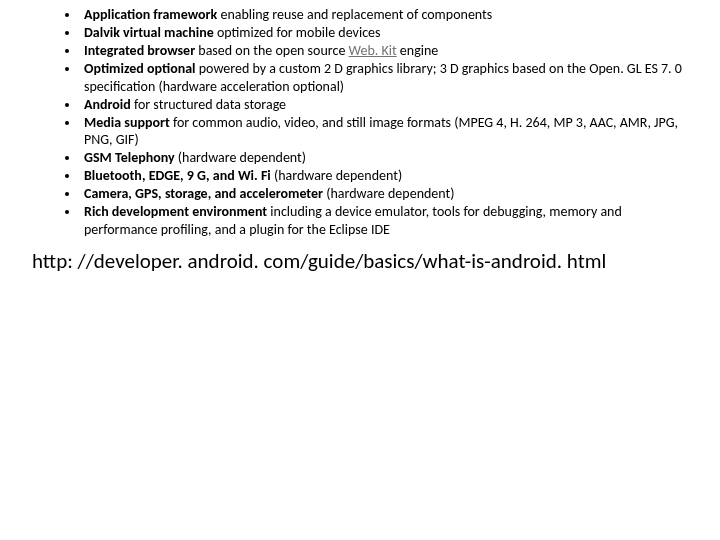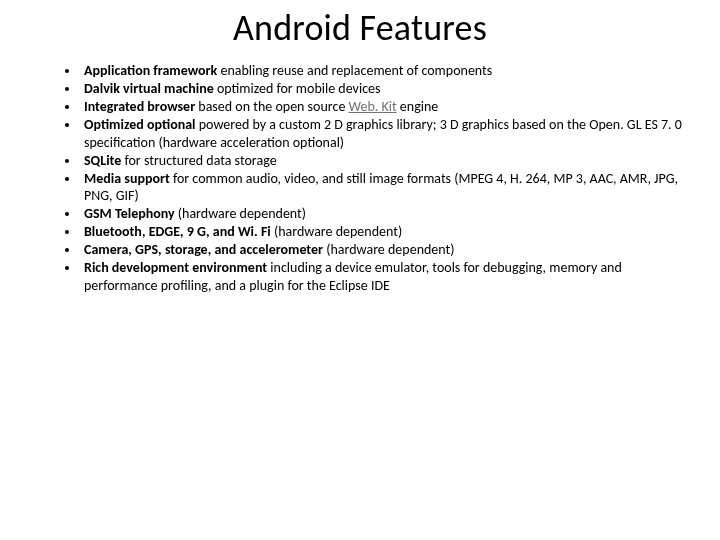--- a/index.html
+++ b/index.html
@@ -45,48 +45,48 @@
   }
   a.link {
     color: #737373;
     text-decoration: underline;
   }
 </style>
 </head>
 <body>
 
 <div class="slide">
-  <h1 class="title">Android Features</h1>
 
   <ul class="features">
     <li>
       <span class="lead">Application framework</span><span> enabling reuse and replacement of components</span>
     </li>
     <li>
       <span class="lead">Dalvik virtual machine</span><span> optimized for mobile devices</span>
     </li>
     <li>
       <span class="lead">Integrated browser</span><span> based on the open source </span><a href="#" class="link">Web. Kit</a><span> engine</span>
     </li>
     <li>
       <span class="lead">Optimized optional</span><span> powered by a custom 2 D graphics library; 3 D graphics based on the Open. GL ES 7. 0 specification (hardware acceleration optional)</span>
     </li>
     <li>
-      <span class="lead">SQLite</span><span> for structured data storage</span>
+      <span class="lead">Android</span><span> for structured data storage</span>
     </li>
     <li>
       <span class="lead">Media support</span><span> for common audio, video, and still image formats (MPEG 4, H. 264, MP 3, AAC, AMR, JPG, PNG, GIF)</span>
     </li>
     <li>
       <span class="lead">GSM Telephony</span><span> (hardware dependent)</span>
     </li>
     <li>
       <span class="lead">Bluetooth, EDGE, 9 G, and Wi. Fi</span><span> (hardware dependent)</span>
     </li>
     <li>
       <span class="lead">Camera, GPS, storage, and accelerometer</span><span> (hardware dependent)</span>
     </li>
     <li>
       <span class="lead">Rich development environment</span><span> including a device emulator, tools for debugging, memory and performance profiling, and a plugin for the Eclipse IDE</span>
     </li>
   </ul>
 
+  <div class="footer">http: //developer. android. com/guide/basics/what-is-android. html</div>
 </div>
 
 </body></html>

